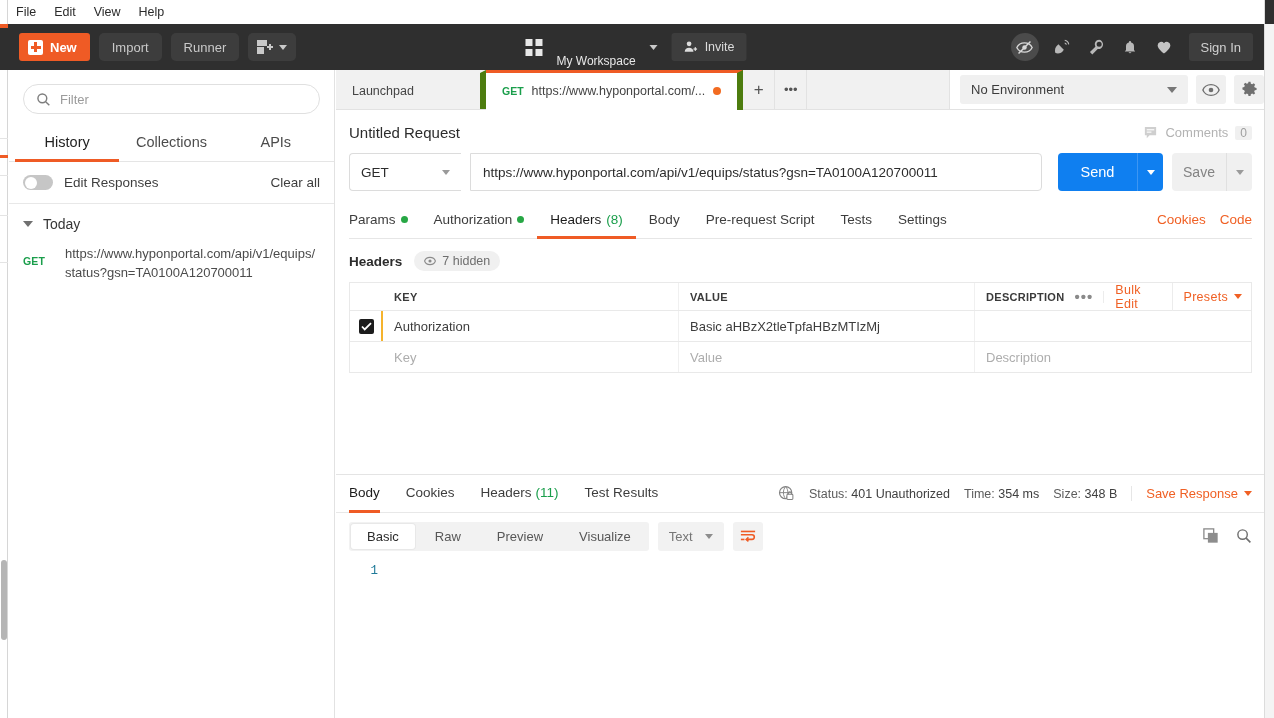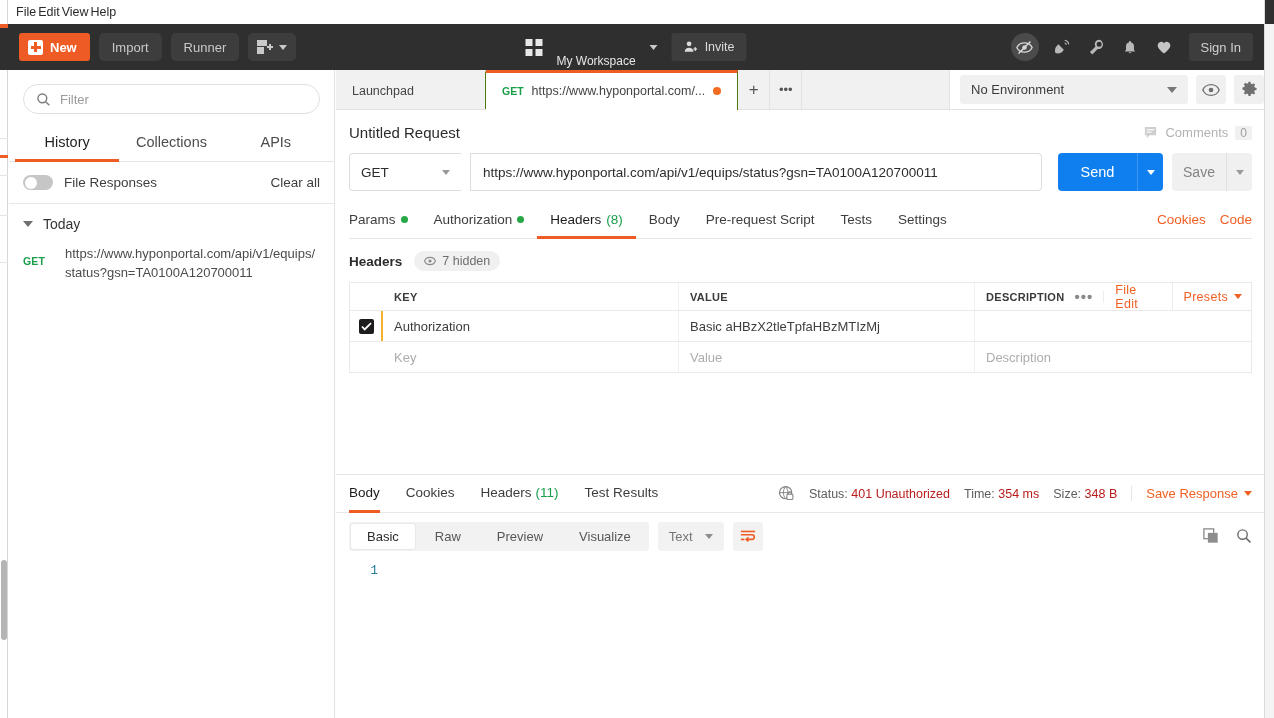--- a/index.html
+++ b/index.html
@@ -37,21 +37,21 @@
   .edge-strip-right {
     position: absolute; right: 0; top: 0; width: 10px; height: 718px;
     background: #f4f4f4; border-left: 1px solid #dcdcdc; z-index: 40;
   }
   .edge-strip-right .topblk { position:absolute; left:0; top:0; width:10px; height:24px; background:#2f2f2f; }
 
   
   .menubar {
     position: absolute; left: 8px; top: 0; right: 10px; height: 24px;
     background: #ffffff; display: flex; align-items: center;
-    padding-left: 8px; gap: 2px;
+    padding-left: 8px; gap: 18px;
     font-size: 12.5px; color: #2b2b2b;
     border-bottom: 1px solid #ffffff;
   }
   .menubar .mi { cursor: default; }
 
   
   .appheader {
     position: absolute; left: 8px; top: 24px; right: 10px; height: 46px;
     background: #2f2f2f; display: flex; align-items: center;
   }
@@ -182,21 +182,21 @@
     background: #ffffff;
   }
 
   .tabbar {
     height: 40px; display: flex; align-items: stretch;
     border-bottom: 1px solid #e2e2e2; background: #fafafa;
   }
   .rtab {
     display: flex; align-items: center; gap: 8px;
     padding: 0 16px; font-size: 13px; color: #555;
-    background: #f1f1f1; border-right: 1px solid #4d7c0f;
+    background: #f1f1f1; border-right: 6px solid #4d7c0f;
     border-top: 3px solid transparent; cursor: pointer; min-width: 150px;
   }
   .rtab.active {
     background: #ffffff; border-top-color: #ef5b25; color: #2f2f2f;
     margin-bottom: -1px; padding-bottom: 1px;
   }
   .rtab .verb { color: #1a9e4b; font-size: 10.5px; font-weight: bold; }
   .rtab .ttl { font-size: 12.5px; color: #444; }
   .dot-unsaved { width: 8px; height: 8px; border-radius: 50%; background: #f26b21; }
   .tab-btn {
@@ -337,21 +337,21 @@
     padding: 0 12px 0 13px; border-bottom: 1px solid #e8e8e8;
   }
   .rs-tab {
     font-size: 13.5px; color: #3d3d3d; padding: 9px 0 9px 0; margin-right: 26px;
     cursor: pointer; border-bottom: 3px solid transparent; margin-bottom: -1px;
     height: 38px; display: flex; align-items: center;
   }
   .rs-tab.active { color: #1b1b1b; border-bottom-color: #ef5b25; }
   .rs-tab .cnt { color: #1a9e4b; margin-left: 4px; }
   .resp-meta { margin-left: auto; display: flex; align-items: center; gap: 14px; font-size: 12.5px; color: #5c5c5c; }
-  .resp-meta .val { color: #b91c1c; }
+  .resp-meta .val { color: #404040; }
   .save-resp { color: #f06024; font-size: 13px; cursor: pointer; display: flex; align-items: center; gap: 6px;
      border-left: 1px solid #e6e6e6; padding-left: 14px; }
 
   .body-toolbar {
     display: flex; align-items: center; height: 46px; padding: 0 12px 0 13px; gap: 9px;
   }
   .seg {
     display: flex; background: #f2f2f2; border-radius: 3px; height: 29px; align-items: center;
   }
   .seg .sg {
@@ -497,21 +497,21 @@
       <div class="side-tab active">History</div>
       <div class="side-tab">Collections</div>
       <div class="side-tab">APIs</div>
     </div>
 
     <div class="saveresp-row">
       <div class="tog-wrap">
         <span class="toggle">
             <i></i>
           </span>
-        <span class="saveresp-label">File Responses</span>
+        <span class="saveresp-label">Edit Responses</span>
       </div>
       <span class="clear-all">Clear all</span>
     </div>
 
     <div class="hist-group">
       <span class="tri-dn"></span>
       <span class="hist-group-label">Today</span>
     </div>
 
     <div class="hist-item">
@@ -631,21 +631,21 @@
 
     <div class="tbl">
       <div class="tbl-head">
         <div class="th c-chk"></div>
         <div class="th c-key">KEY</div>
         <div class="th c-val">VALUE</div>
         <div class="th c-desc">
           <span>DESCRIPTION</span>
           <span class="th-actions" style="margin-left:auto;">
             <span class="dots">•••</span>
-            <span class="lnk">File Edit</span>
+            <span class="lnk">Bulk Edit</span>
             <span class="lnk last">
               <span>Presets</span>
               <span style="width:0;height:0;border-left:4px solid transparent;border-right:4px solid transparent;border-top:5px solid #f06024;"></span>
             </span>
           </span>
         </div>
       </div>
 
       <div class="tr">
         <div class="td c-chk">

